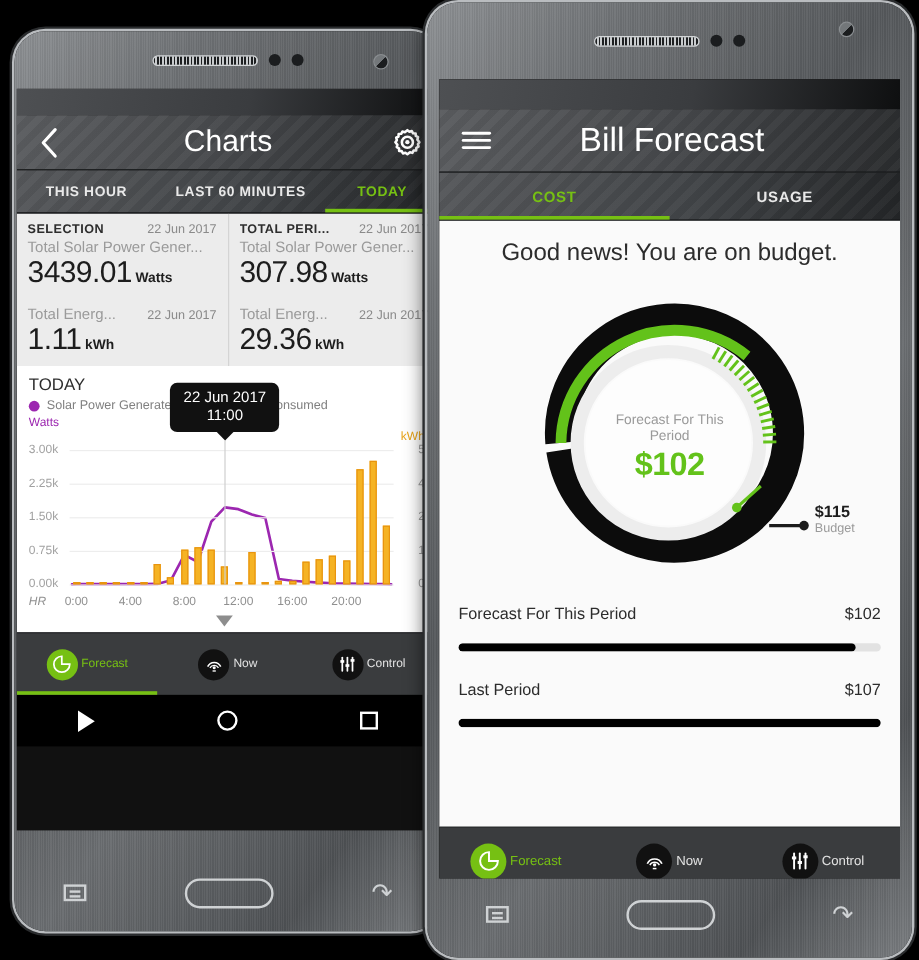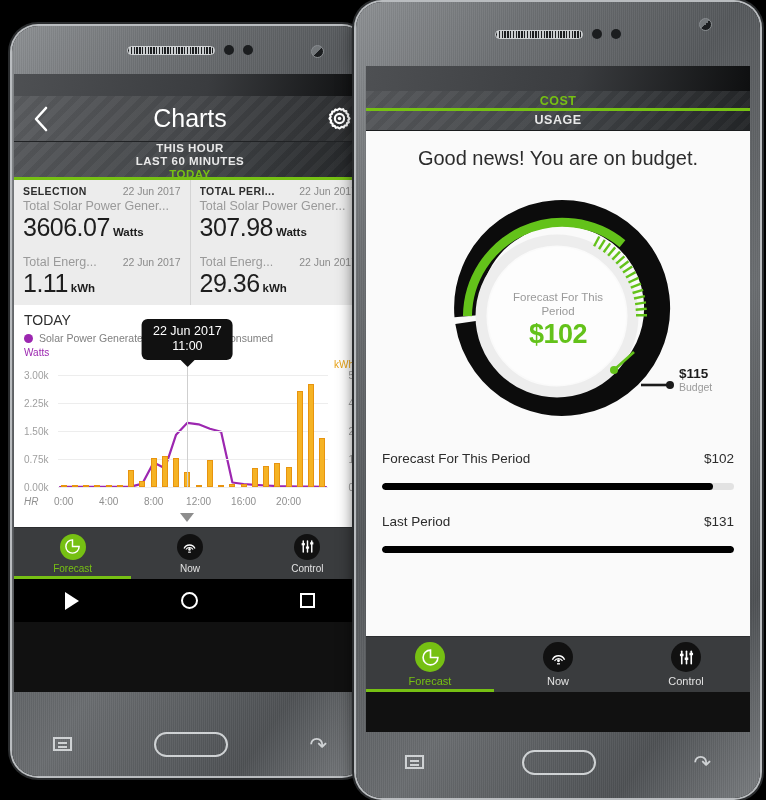--- a/index.html
+++ b/index.html
@@ -60,21 +60,20 @@
   }
   .appbar .title { flex:1; text-align:center; color:#fff; font-weight:400; }
   .iconbtn { display:flex; align-items:center; justify-content:center; color:#fff; }
 
   .tabbar {
     position:relative; display:flex; align-items:stretch;
     background:
       repeating-linear-gradient(135deg, rgba(255,255,255,.03) 0 6px, rgba(0,0,0,.03) 6px 12px),
       linear-gradient(100deg,#55575a,#414447 55%,#232527);
     border-bottom:1px solid #1a1c1e;
-    flex-direction:column;
   }
   .tab { flex:1; display:flex; align-items:center; justify-content:center;
          color:#e9e9e9; letter-spacing:.5px; font-weight:700; position:relative; }
   .tab.active { color:#76c013; }
   .tab.active::after{content:"";position:absolute;left:0;right:0;bottom:0;height:3px;background:#76c013;}
 
   
   .cards { display:flex; background:#ececec; }
   .card { flex:1; background:#ececec; }
   .card + .card { border-left:1px solid #d4d4d4; }
@@ -111,21 +110,21 @@
   .tooltip {
     position:absolute; background:#111; color:#fff; border-radius:6px;
     padding:5px 11px; text-align:center; line-height:1.22; font-size:12.5px; white-space:nowrap;
   }
   .tooltip::after{ content:""; position:absolute; left:50%; bottom:-7px; transform:translateX(-50%);
                    border-left:8px solid transparent; border-right:8px solid transparent; border-top:8px solid #111; }
   .handle { position:absolute; width:0;height:0;border-left:7px solid transparent;border-right:7px solid transparent; }
 
   
   .appnav { display:flex; background:#3a3c3e; position:relative; border-top:1px solid #2c2e30; }
-  .navitem { flex:1; display:flex; flex-direction:column; align-items:center; justify-content:center; gap:3px; position:relative; }
+  .navitem { flex:1; display:flex; flex-direction:row; align-items:center; justify-content:center; gap:3px; position:relative; }
   .navitem .cap { font-size:10px; color:#e2e2e2; }
   .navitem.active .cap { color:#76c013; }
   .navitem.active::after{ content:""; position:absolute; left:0; right:0; bottom:0; height:3px; background:#76c013; }
   .circ { border-radius:50%; display:flex; align-items:center; justify-content:center; }
 
   .sysnav { display:flex; background:#000; align-items:center; justify-content:space-around; }
   .sysnav i { display:block; }
   .tri { width:0;height:0;border-top:9px solid transparent;border-bottom:9px solid transparent;border-right:14px solid #fff; }
   .cir { width:17px;height:17px;border:2px solid #fff;border-radius:50%; }
   .sqr { width:15px;height:15px;border:2px solid #fff; }
@@ -186,21 +185,21 @@
       </div>
 
       <div class="cards" style="height:127px;">
         <div class="card">
           <div class="cardhead">
             <div class="lbl">SELECTION</div>
             <div class="dt">22 Jun 2017</div>
           </div>
           <div class="metric-label">Total Solar Power Gener...</div>
           <div class="metric-val">
-            <b>3606.07</b><span>Watts</span>
+            <b>3439.01</b><span>Watts</span>
           </div>
           <div class="metric-sub">
             <div class="l">Total Energ...</div>
             <div class="d">22 Jun 2017</div>
           </div>
           <div class="metric-val">
             <b>1.11</b><span>kWh</span>
           </div>
         </div>
         <div class="card">
@@ -352,20 +351,32 @@
       <div class="speaker"></div>
       <div class="sensor"></div>
       <div class="sensor"></div>
       <div class="cam" style="right:48px;top:16px;"></div>
     </div>
 
     <div class="screen" style="left:10px;top:64px;width:384px;height:666px;">
 
       <div class="statusbar" style="height:25px;"></div>
 
+      <div class="appbar" style="height:53px;padding:0 16px;">
+        <div class="iconbtn" style="width:30px;height:30px;">
+          <svg width="26" height="20" viewBox="0 0 26 20">
+              <g stroke="#fff" stroke-width="2.4" stroke-linecap="round">
+                <line x1="2" y1="4" x2="24" y2="4"></line>
+                <line x1="2" y1="10" x2="24" y2="10"></line>
+                <line x1="2" y1="16" x2="24" y2="16"></line>
+              </g>
+            </svg>
+        </div>
+        <div class="title" style="font-size:28px;margin-left:-26px;">Bill Forecast</div>
+      </div>
 
       <div class="tabbar" style="height:40px;">
         <div class="tab active" style="font-size:12.5px;">COST</div>
         <div class="tab" style="font-size:12.5px;">USAGE</div>
       </div>
 
       <div class="content-white" style="height:505px;position:relative;">
         <div class="headline" style="font-size:20px;padding:16px 10px 6px;">Good news! You are on budget.</div>
 
         <div class="gaugewrap" style="height:255px;">
@@ -418,21 +429,21 @@
         <div style="padding:6px 16px 0 16px;">
           <div class="listrow" style="padding:14px 0 0 0;">
             <div class="rl">Forecast For This Period</div>
             <div class="rv">$102</div>
           </div>
           <div class="track" style="margin-top:17px;">
             <i id="bar0" style="width: 94%;"></i>
           </div>
           <div class="listrow" style="padding:24px 0 0 0;">
             <div class="rl">Last Period</div>
-            <div class="rv">$131</div>
+            <div class="rv">$107</div>
           </div>
           <div class="track" style="margin-top:17px;">
             <i id="bar1" style="width: 100%;"></i>
           </div>
         </div>
       </div>
 
       <div class="appnav" style="height:56px;">
         <div class="navitem active">
           <span class="circ" style="width:30px;height:30px;background:#76c013;">

